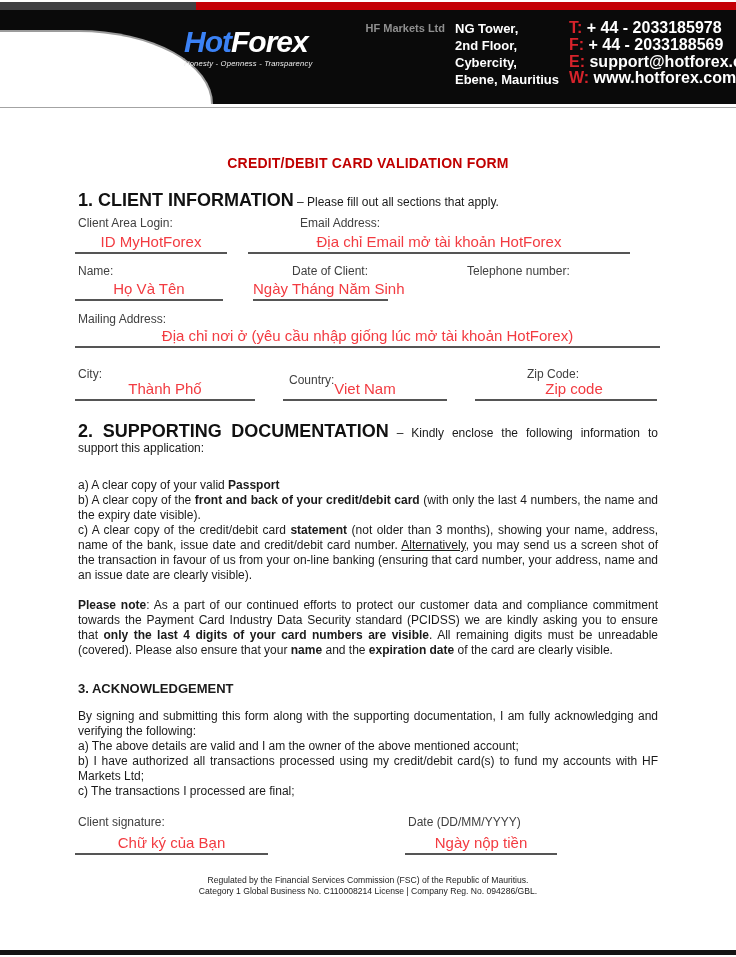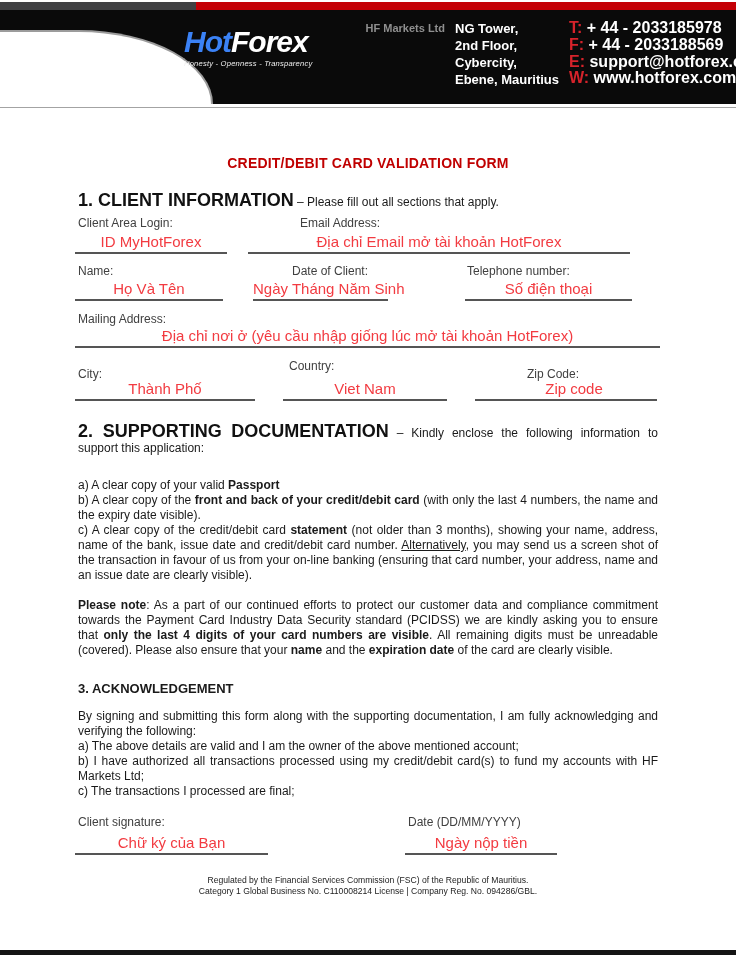--- a/index.html
+++ b/index.html
@@ -93,27 +93,26 @@
   <div class="lbl" style="top:216px;left:78px;">Client Area Login:</div>
   <div class="lbl" style="top:216px;left:300px;">Email Address:</div>
   <div class="field" style="top:232px;left:75px;width:152px;">ID MyHotForex</div>
   <div class="field" style="top:232px;left:248px;width:382px;">Địa chỉ Email mở tài khoản HotForex</div>
 
   <div class="lbl" style="top:264px;left:78px;">Name:</div>
   <div class="lbl" style="top:264px;left:292px;">Date of Client:</div>
   <div class="lbl" style="top:264px;left:467px;text-align:right;">Telephone number:</div>
   <div class="field" style="top:279px;left:75px;width:148px;">Họ Và Tên</div>
   <div class="field" style="top:279px;left:253px;width:135px;">Ngày Tháng Năm Sinh</div>
-  <div class="field" style="top:279px;left:465px;width:167px;">Số điện thoại</div>
 
   <div class="lbl" style="top:312px;left:78px;">Mailing Address:</div>
   <div class="field" style="top:326px;left:75px;width:585px;">Địa chỉ nơi ở (yêu cầu nhập giống lúc mở tài khoản HotForex)</div>
 
   <div class="lbl" style="top:367px;left:78px;">City:</div>
-  <div class="lbl" style="top:359px;left:289px;">Country:</div>
+  <div class="lbl" style="top:373px;left:289px;">Country:</div>
   <div class="lbl" style="top:367px;left:527px;">Zip Code:</div>
   <div class="field" style="top:379px;left:75px;width:180px;">Thành Phố</div>
   <div class="field" style="top:379px;left:283px;width:164px;">Viet Nam</div>
   <div class="field" style="top:379px;left:475px;width:166px;text-align:center;padding-left:16px;">Zip code</div>
 
   <div class="sec-block" style="top:424px;">
     <p><span class="h-sec">2. SUPPORTING DOCUMENTATION</span> <span>– Kindly enclose the following information to support this application:</span></p>
     <p class="gap-top"><span>a) A clear copy of your valid </span><span class="b">Passport</span></p>
     <p><span>b) A clear copy of the </span><span class="b">front and back of your credit/debit card</span><span> (with only the last 4 numbers, the name and the expiry date visible).</span></p>
     <p><span>c) A clear copy of the credit/debit card </span><span class="b">statement</span><span> (not older than 3 months), showing your name, address, name of the bank, issue date and credit/debit card number. </span><span class="u">Alternatively</span><span>, you may send us a screen shot of the transaction in favour of us from your on-line banking (ensuring that card number, your address, name and an issue date are clearly visible).</span></p>

